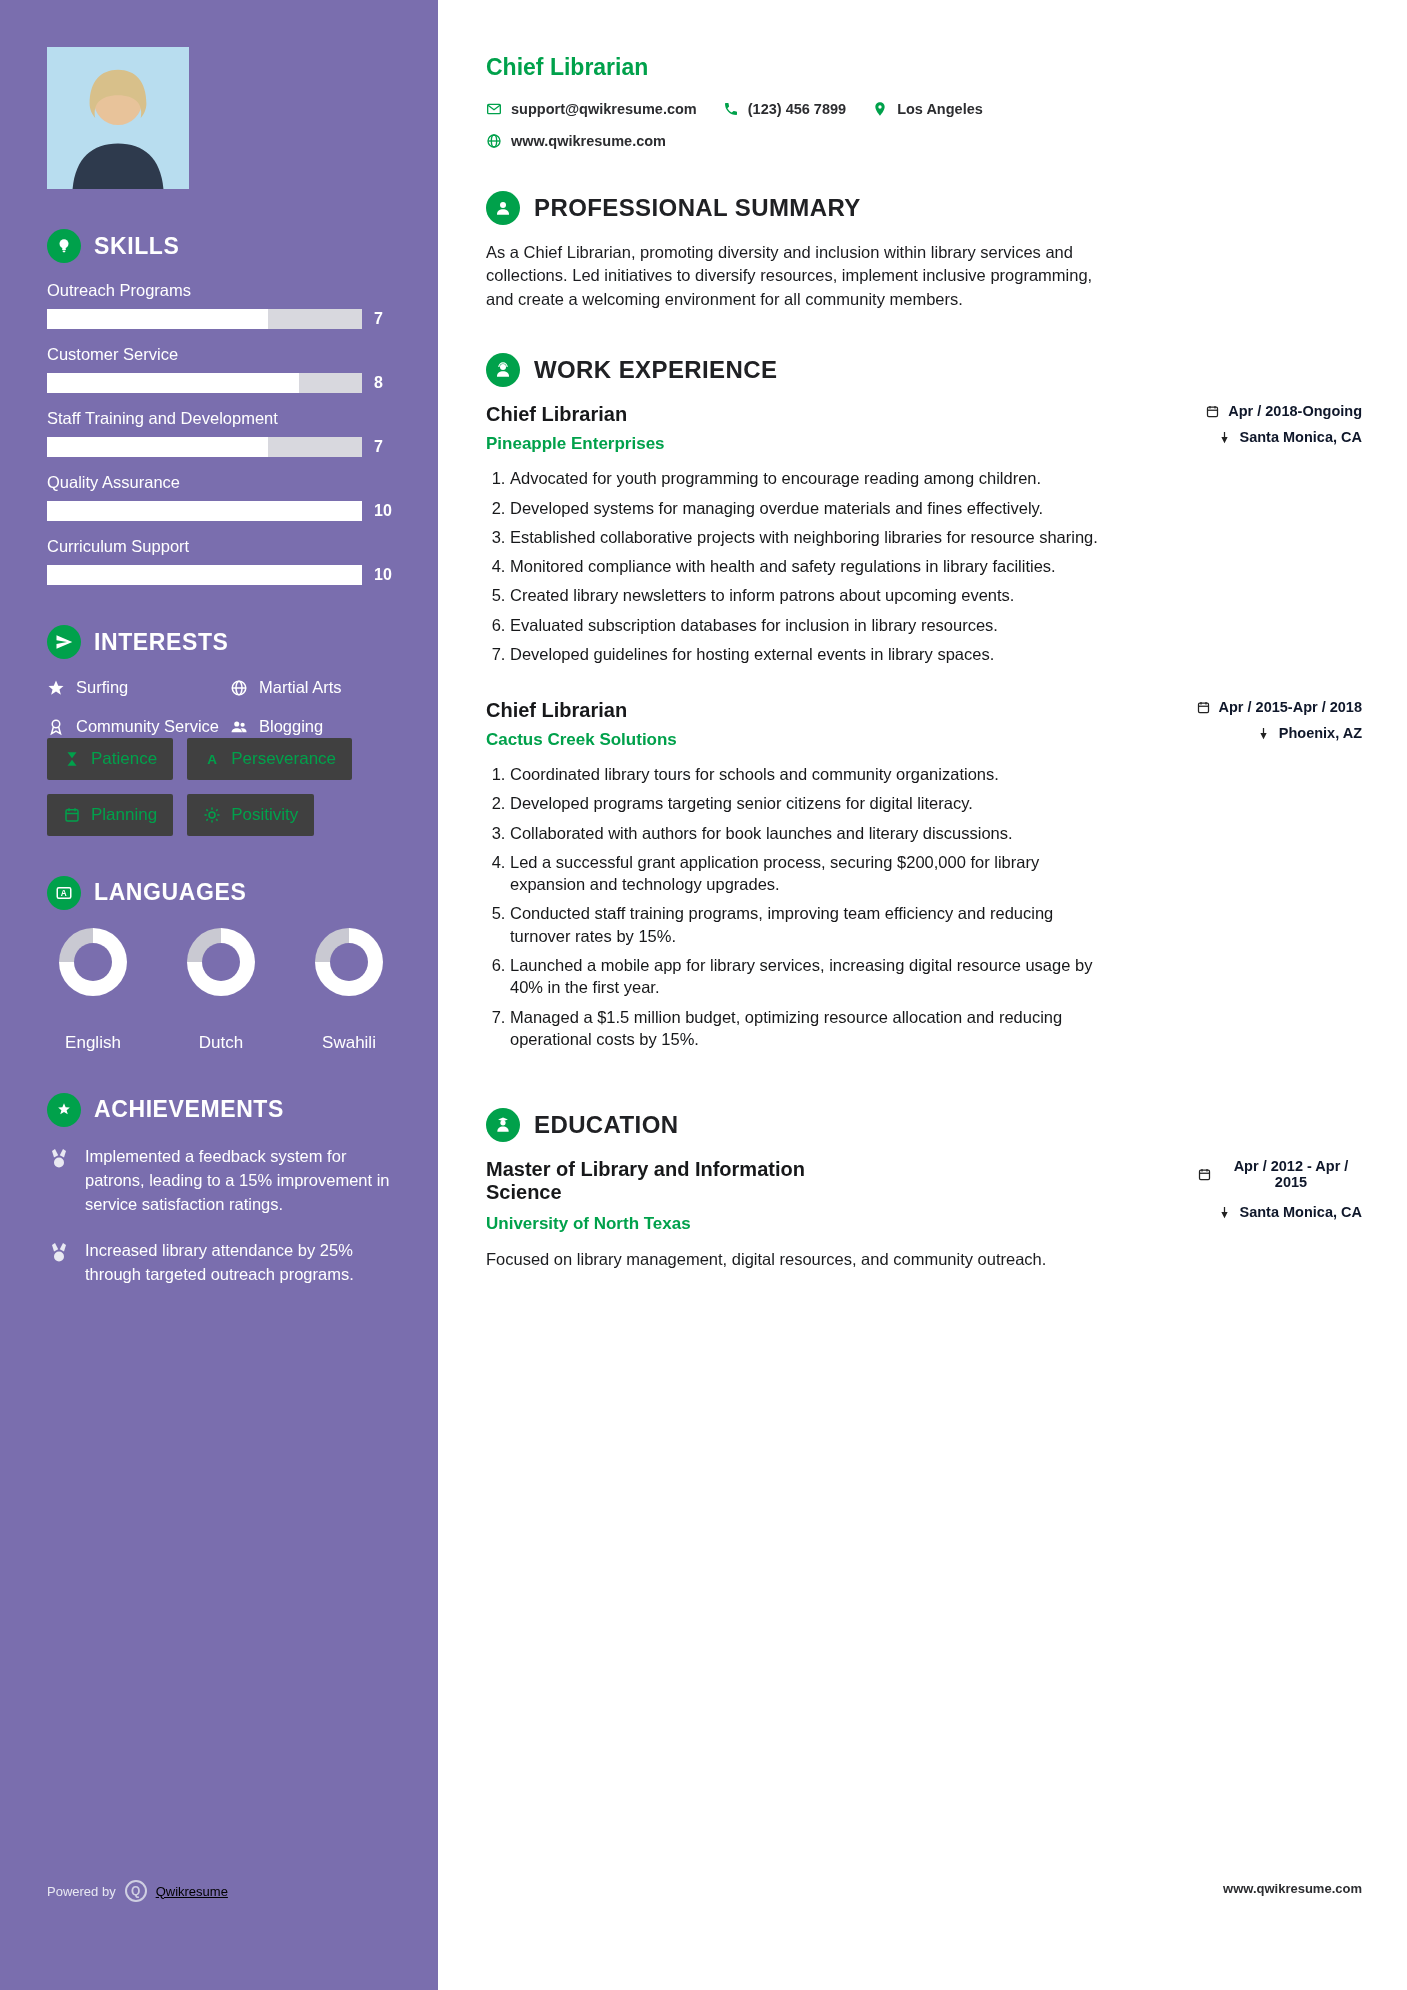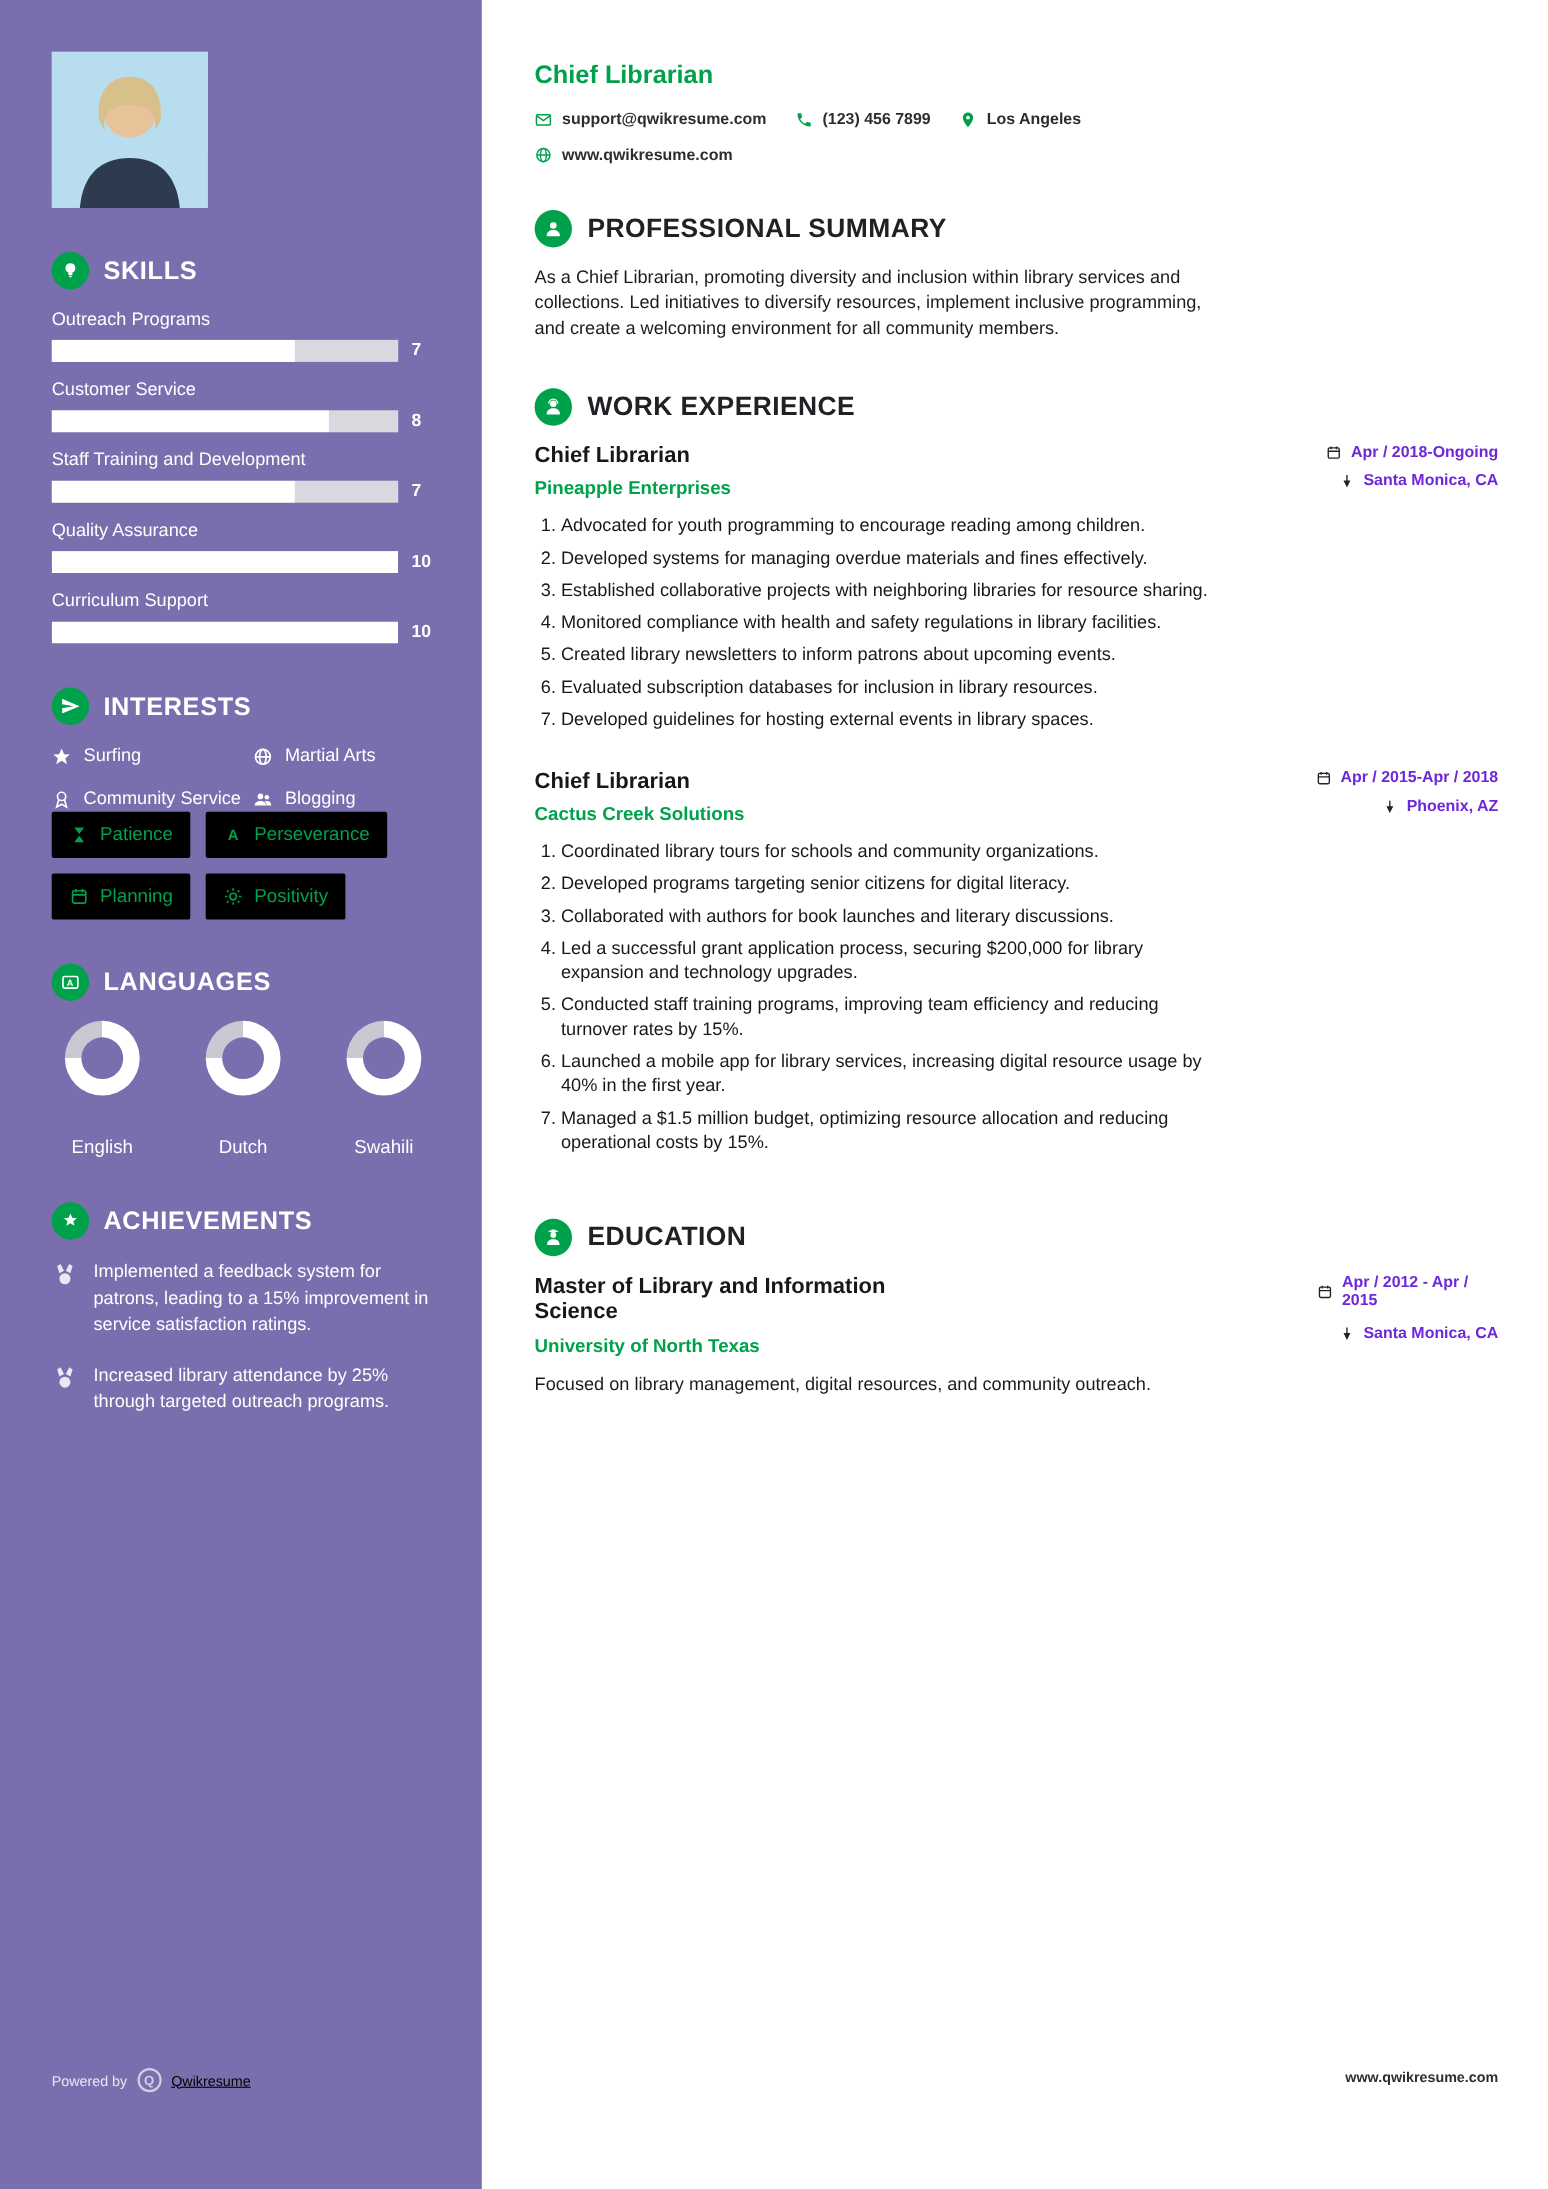--- a/index.html
+++ b/index.html
@@ -20,21 +20,21 @@
   .skill-row { display:flex; align-items:center; gap:12px; }
   .skill-track { width:315px; height:20px; background:#d8d8de; overflow:hidden; }
   .skill-fill { height:100%; background:#ffffff; }
   .skill-value { font-size:16px; font-weight:700; color:#ffffff; }
 
   .interests-grid { display:grid; grid-template-columns:175px 1fr; row-gap:18px; column-gap:8px; }
   .interest { display:flex; gap:11px; font-size:16.5px; line-height:1.3; align-items:flex-start; }
   .interest svg { width:18px; height:18px; flex-shrink:0; margin-top:2px; }
 
   .str-grid { display:flex; flex-wrap:wrap; gap:14px; max-width:340px; }
-  .str-box { background:#000000; color:#00a14b; padding:11px 16px; display:flex; gap:10px; align-items:center; font-size:17px; border-radius:2px; }
+  .str-box { background:#404040; color:#00a14b; padding:11px 16px; display:flex; gap:10px; align-items:center; font-size:17px; border-radius:2px; }
   .str-box svg { width:18px; height:18px; flex-shrink:0; }
 
   .langs { display:flex; gap:48px; margin-top:14px; }
   .lang { display:flex; flex-direction:column; align-items:center; gap:37px;margin-left:12px; }
   .donut { width:68px; height:68px; border-radius:50%; position:relative; }
   .donut::after { content:""; position:absolute; inset:15px; background:#7a6eae; border-radius:50%; }
   .lang-label { font-size:17px; color:#ffffff; }
 
   .ach-item { display:flex; gap:14px; margin-bottom:22px; font-size:16.5px; line-height:1.45; }
   .ach-item svg { width:24px; height:24px; flex-shrink:0; margin-top:2px; color:#e9e9f2; }
@@ -53,21 +53,21 @@
   .contact-item svg { width:16px; height:16px; }
 
   .sec-heading { display:flex; align-items:center; gap:14px; font-size:24px; font-weight:700; letter-spacing:.4px; color:#202124; margin:42px 0 16px; }
 
   .summary-text { font-size:16.5px; line-height:1.42; color:#1b1c1f; max-width:620px; }
 
   .job-block { margin-bottom:34px; }
   .job-head { display:flex; justify-content:space-between; align-items:flex-start; margin-bottom:4px; }
   .job-role { font-size:20px; font-weight:700; color:#17181a; }
   .job-company { font-size:17px; font-weight:700; color:#00a14b; margin-top:8px; }
-  .job-meta { text-align:left; font-size:14.5px; font-weight:700; color:#6d28d9; }
+  .job-meta { text-align:center; font-size:14.5px; font-weight:700; color:#0f172a; }
   .meta-line { display:flex; align-items:center; gap:8px; justify-content:flex-end; margin-bottom:10px; }
   .meta-line svg { width:15px; height:15px; flex-shrink:0; }
   .meta-line .mic { color:#222; display:flex; }
 
   ol.bullets { margin:12px 0 0 0; padding-left:24px; max-width:620px; }
   ol.bullets li { font-size:16.5px; line-height:1.35; margin-bottom:7px; color:#17181a; }
 
   .edu-head { display:flex; justify-content:space-between; align-items:flex-start; }
   .edu-degree { font-size:20px; font-weight:700; max-width:350px; color:#17181a; }
   .edu-dates { max-width:165px; }

